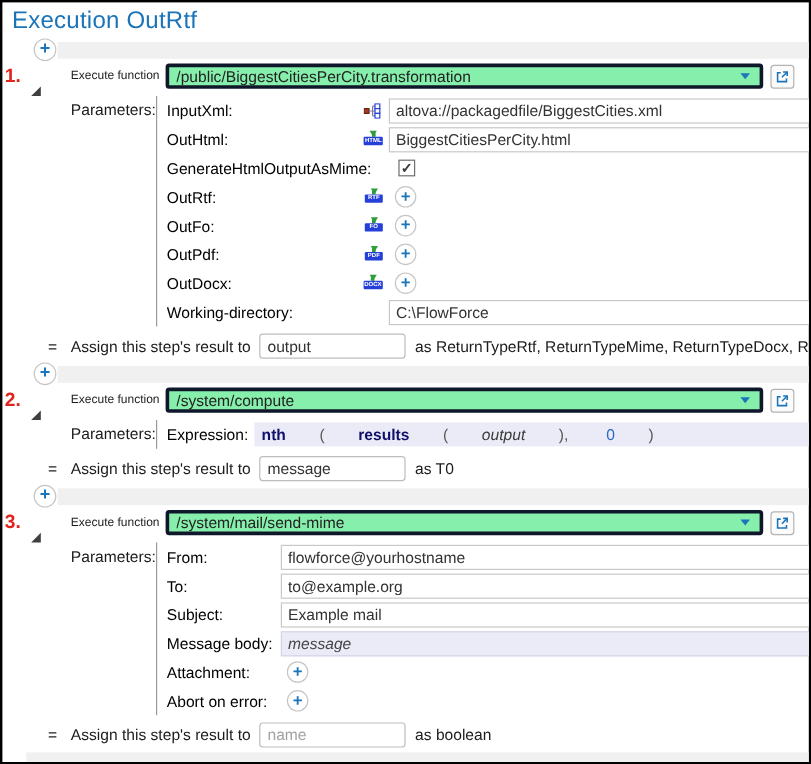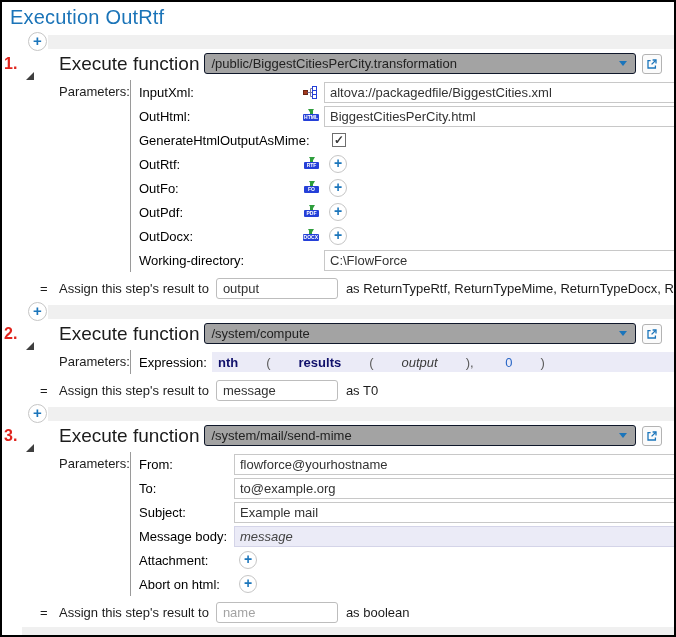--- a/index.html
+++ b/index.html
@@ -36,24 +36,24 @@
     border: 1px solid #c6c6c6; background: #fff;
     color: #1b75bb; font-size: 14px; font-weight: bold;
     line-height: 15px; text-align: center; cursor: pointer;
     margin-left: 5px; flex: 0 0 auto;
   }
   
   .step-header { display: flex; align-items: center; height: 25px; padding-right: 12px; }
   .step-num { width: 22px; padding-left: 2px; color: #e0231c; font-size: 16px; font-weight: 600; flex: 0 0 auto; }
   .tri-box { width: 12px; margin-left: 2px; flex: 0 0 auto; }
   .tri { width: 0; height: 0; border-left: 8px solid transparent; border-bottom: 8px solid #3f3f3f; }
-  .exec-label { margin-left: 21px; font-size: 19px; color: #1c1c1c; white-space: nowrap; flex: 0 0 auto; }
+  .exec-label { margin-left: 21px; font-size: 10px; color: #1c1c1c; white-space: nowrap; flex: 0 0 auto; }
   .combo {
     flex: 1; margin-left: 5px; height: 21px;
-    border: 1px solid #0f172a; border-radius: 3px; background: #a3a3a3;
+    border: 3px solid #0f172a; border-radius: 3px; background: #86efac;
     display: flex; align-items: center; padding: 0 8px 0 6px;
     font-size: 13px; color: #222; min-width: 0; cursor: pointer;
   }
   .combo-text { flex: 1; white-space: nowrap; overflow: hidden; }
   .combo-arrow { width: 0; height: 0; border-left: 4px solid transparent; border-right: 4px solid transparent; border-top: 5px solid #1b75bb; flex: 0 0 auto; }
   .ext-btn {
     width: 20px; height: 20px; margin-left: 6px; flex: 0 0 auto;
     border: 1px solid #b3b3b3; border-radius: 3px; background: #fbfbfb;
     display: flex; align-items: center; justify-content: center; cursor: pointer;
   }
@@ -354,21 +354,21 @@
         <div class="prow">
           <div class="pname">
               <span class="pname-text">Attachment:</span>
             </div>
           <div class="pctrl">
               <span class="plus-btn-sm">+</span>
             </div>
         </div>
         <div class="prow">
           <div class="pname">
-              <span class="pname-text">Abort on html:</span>
+              <span class="pname-text">Abort on error:</span>
             </div>
           <div class="pctrl">
               <span class="plus-btn-sm">+</span>
             </div>
         </div>
       </div>
     </div>
     <div class="assign-row">
       <span class="eq">=</span>
       <span class="assign-label">Assign this step's result to</span>

